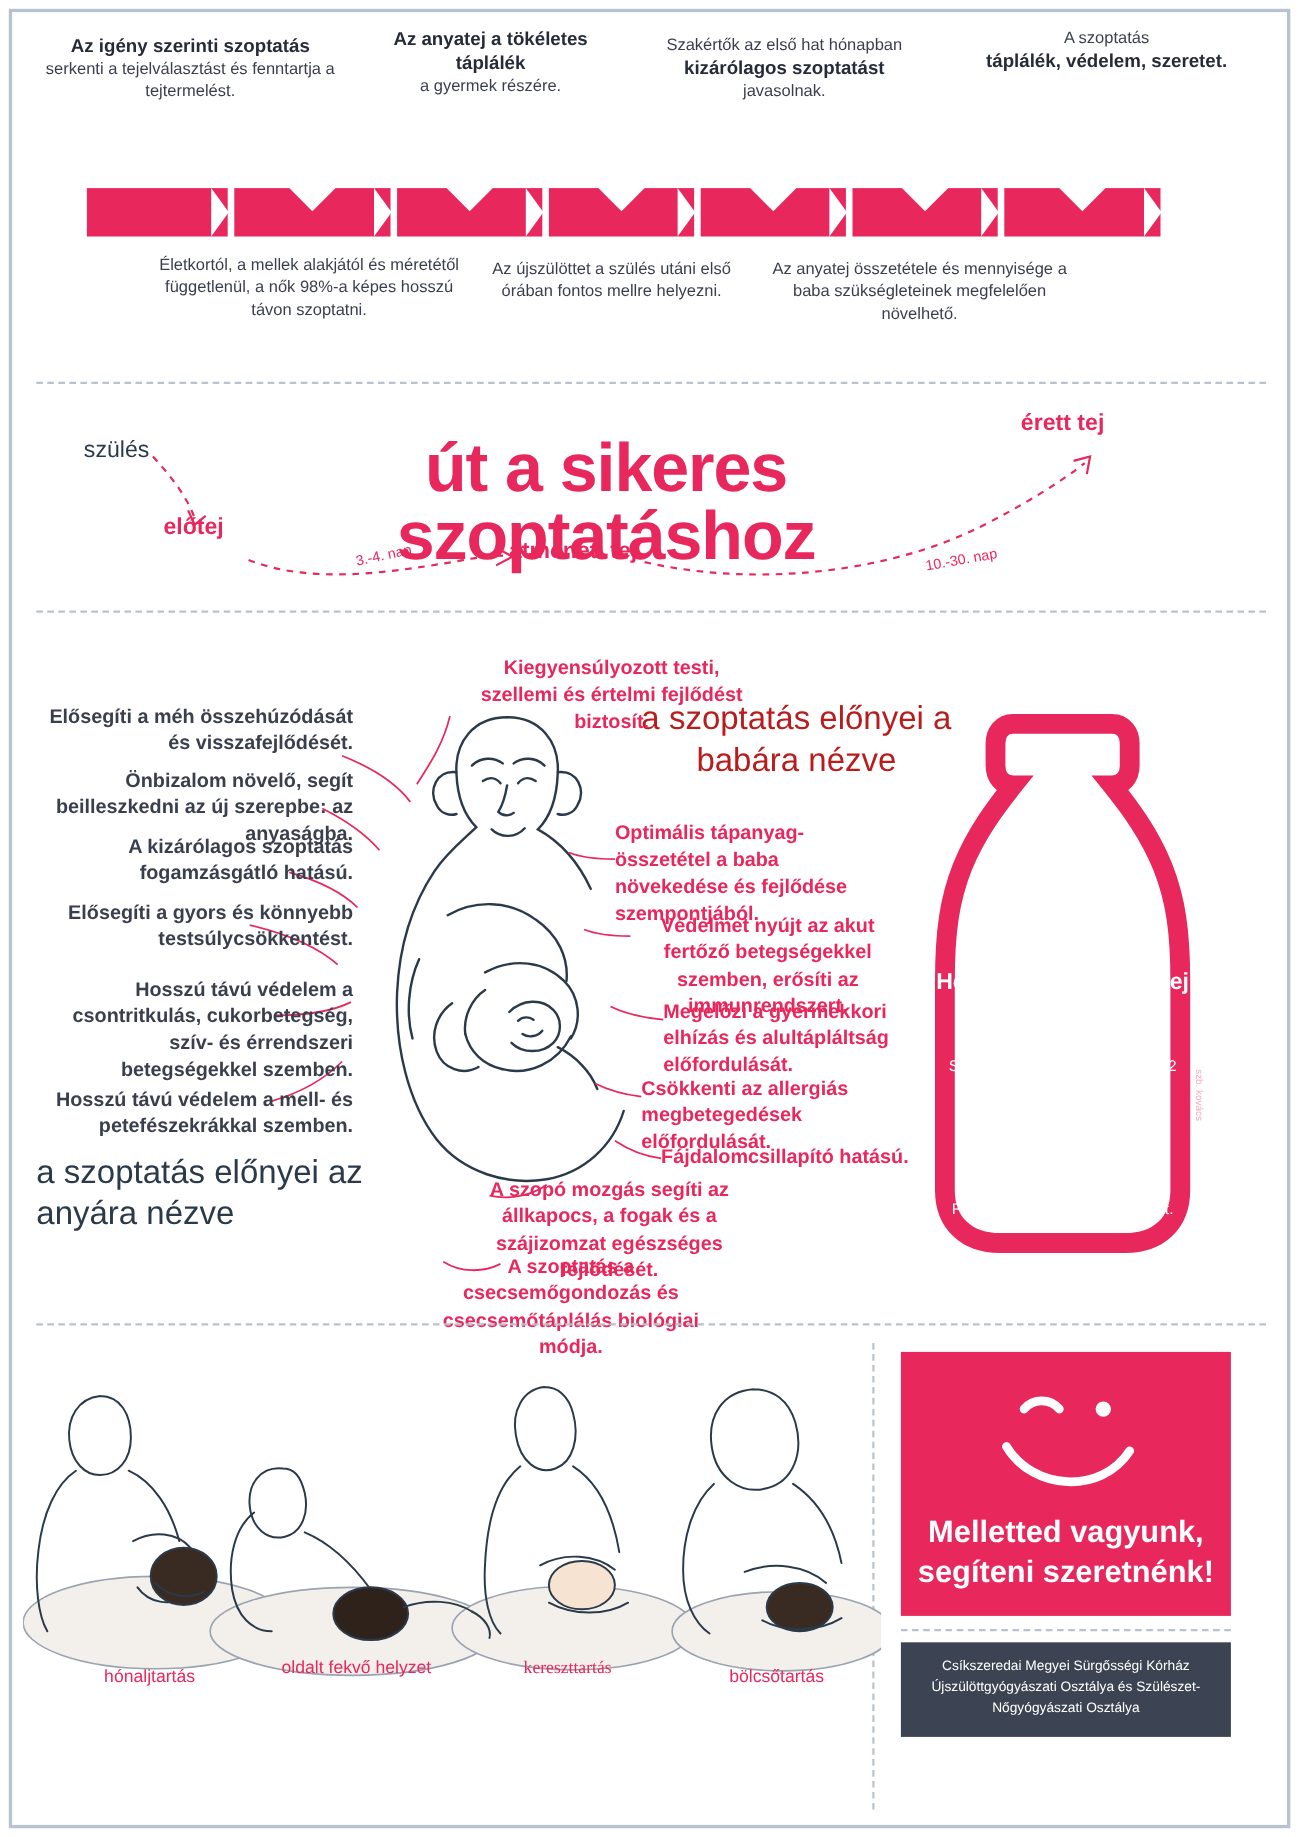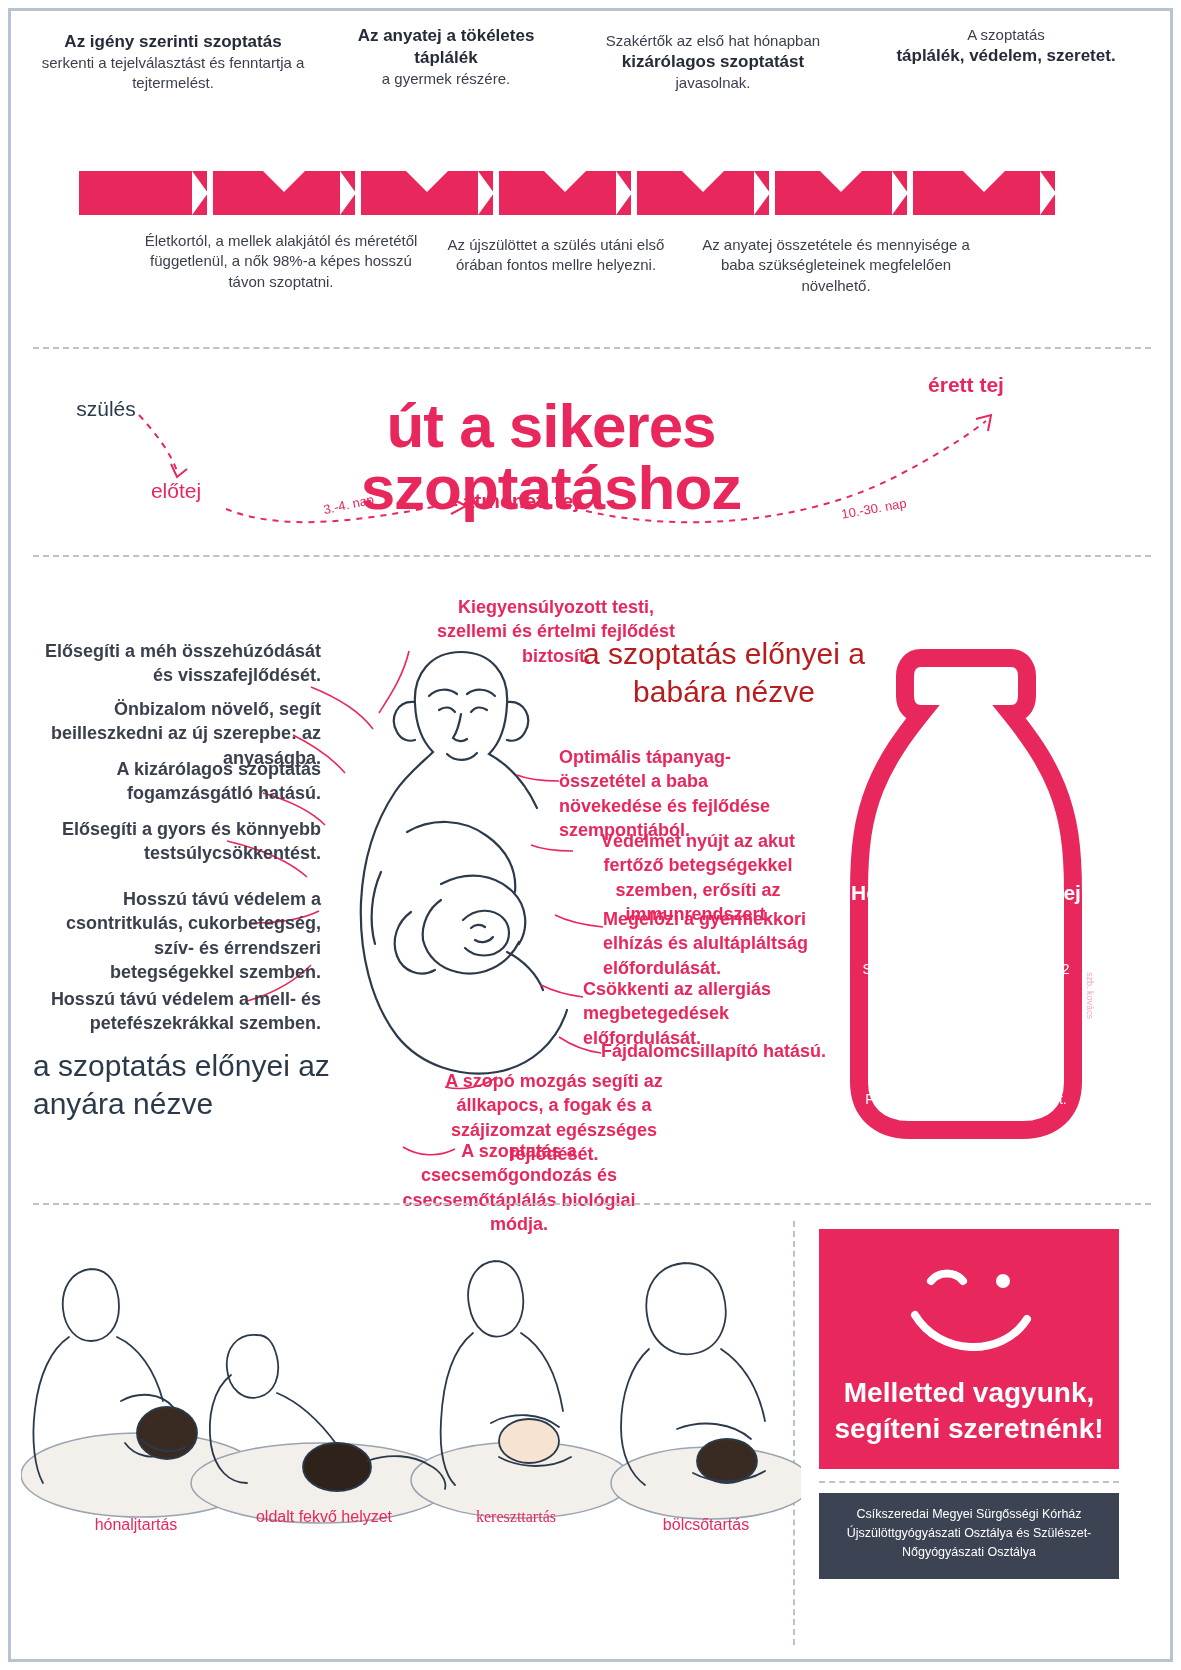--- a/index.html
+++ b/index.html
@@ -51,21 +51,21 @@
   
   .sec2{position:absolute;left:0;top:348px;width:100%;height:200px;}
   .bigtitle{
     position:absolute;left:200px;top:36px;width:680px;
     text-align:center;color:#e8275c;font-weight:bold;
     font-size:62px;letter-spacing:-1px;line-height:1;
   }
   .lbl{position:absolute;color:#e8275c;font-size:21px;line-height:1.15;text-align:center;}
   .lbl.dark{color:#2b3a4a;}
   .lbl-szules{left:40px;top:38px;width:110px;}
-  .lbl-elotej{left:110px;top:120px;width:110px;font-weight:normal;}
+  .lbl-elotej{left:110px;top:108px;width:110px;font-weight:bold;}
   .lbl-atmeneti{left:440px;top:130px;width:140px;font-weight:bold;}
   .lbl-erett{left:900px;top:14px;width:110px;font-weight:bold;}
   .daylbl{position:absolute;font-size:13px;color:#e8275c;}
   .d1{left:312px;top:138px;transform:rotate(-12deg);}
   .d2{left:830px;top:142px;transform:rotate(-10deg);}
   .sec2 svg{position:absolute;left:0;top:0;}
 
   
   .sec3{position:absolute;left:0;top:556px;width:100%;height:640px;}
   .head-pink{

